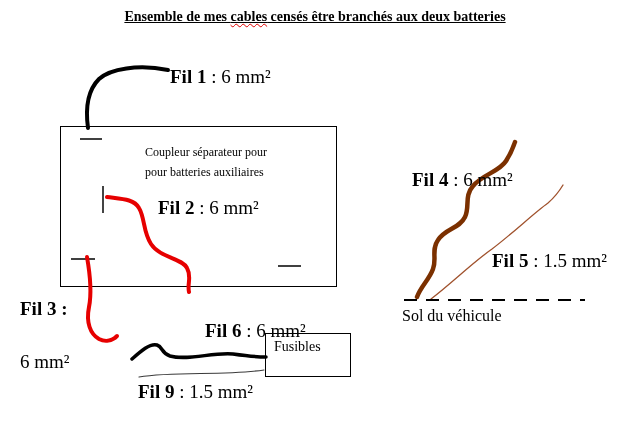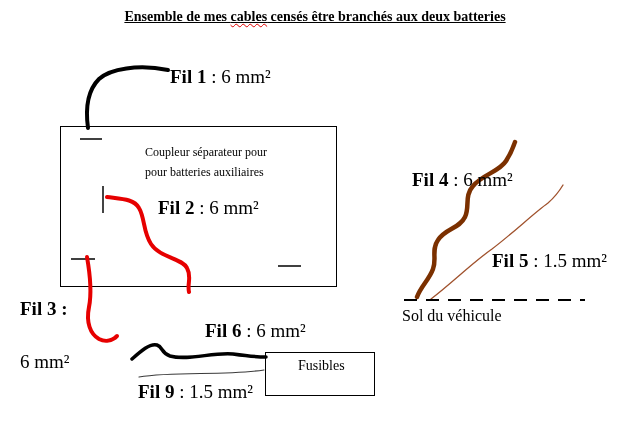--- a/index.html
+++ b/index.html
@@ -3,21 +3,21 @@
 <meta charset="utf-8">
 <style>
   html,body{margin:0;padding:0;background:#fff;}
   .page{position:relative;width:630px;height:440px;background:#ffffff;
         font-family:"Liberation Serif", serif;color:#000000;overflow:hidden;}
   .title{position:absolute;top:9px;left:0;width:100%;text-align:center;
          font-size:14px;font-weight:bold;margin:0;text-decoration:underline;}
   .sc{text-decoration:underline wavy #e00000 1px;text-underline-offset:2px;}
   .box{position:absolute;border:1px solid #000;background:transparent;}
   .coupler-box{left:60px;top:126px;width:275px;height:159px;}
-  .fusibles-box{left:265px;top:352px;width:84px;height:42px;padding-left:24px;}
+  .fusibles-box{left:265px;top:333px;width:84px;height:42px;}
   .coupler-text{position:absolute;left:145px;top:142px;font-size:12px;line-height:20px;}
   .fus-label{padding:5px 0 0 8px;font-size:14px;}
   .wires{position:absolute;left:0;top:0;pointer-events:none;}
   .lbl{position:absolute;font-size:19px;white-space:nowrap;}
   .lbl b{font-weight:bold;}
   .two .line2{display:block;font-weight:normal;margin-top:31px;}
   .ground-label{position:absolute;left:402px;top:307px;font-size:16px;}
 </style>
 </head>
 <body>

